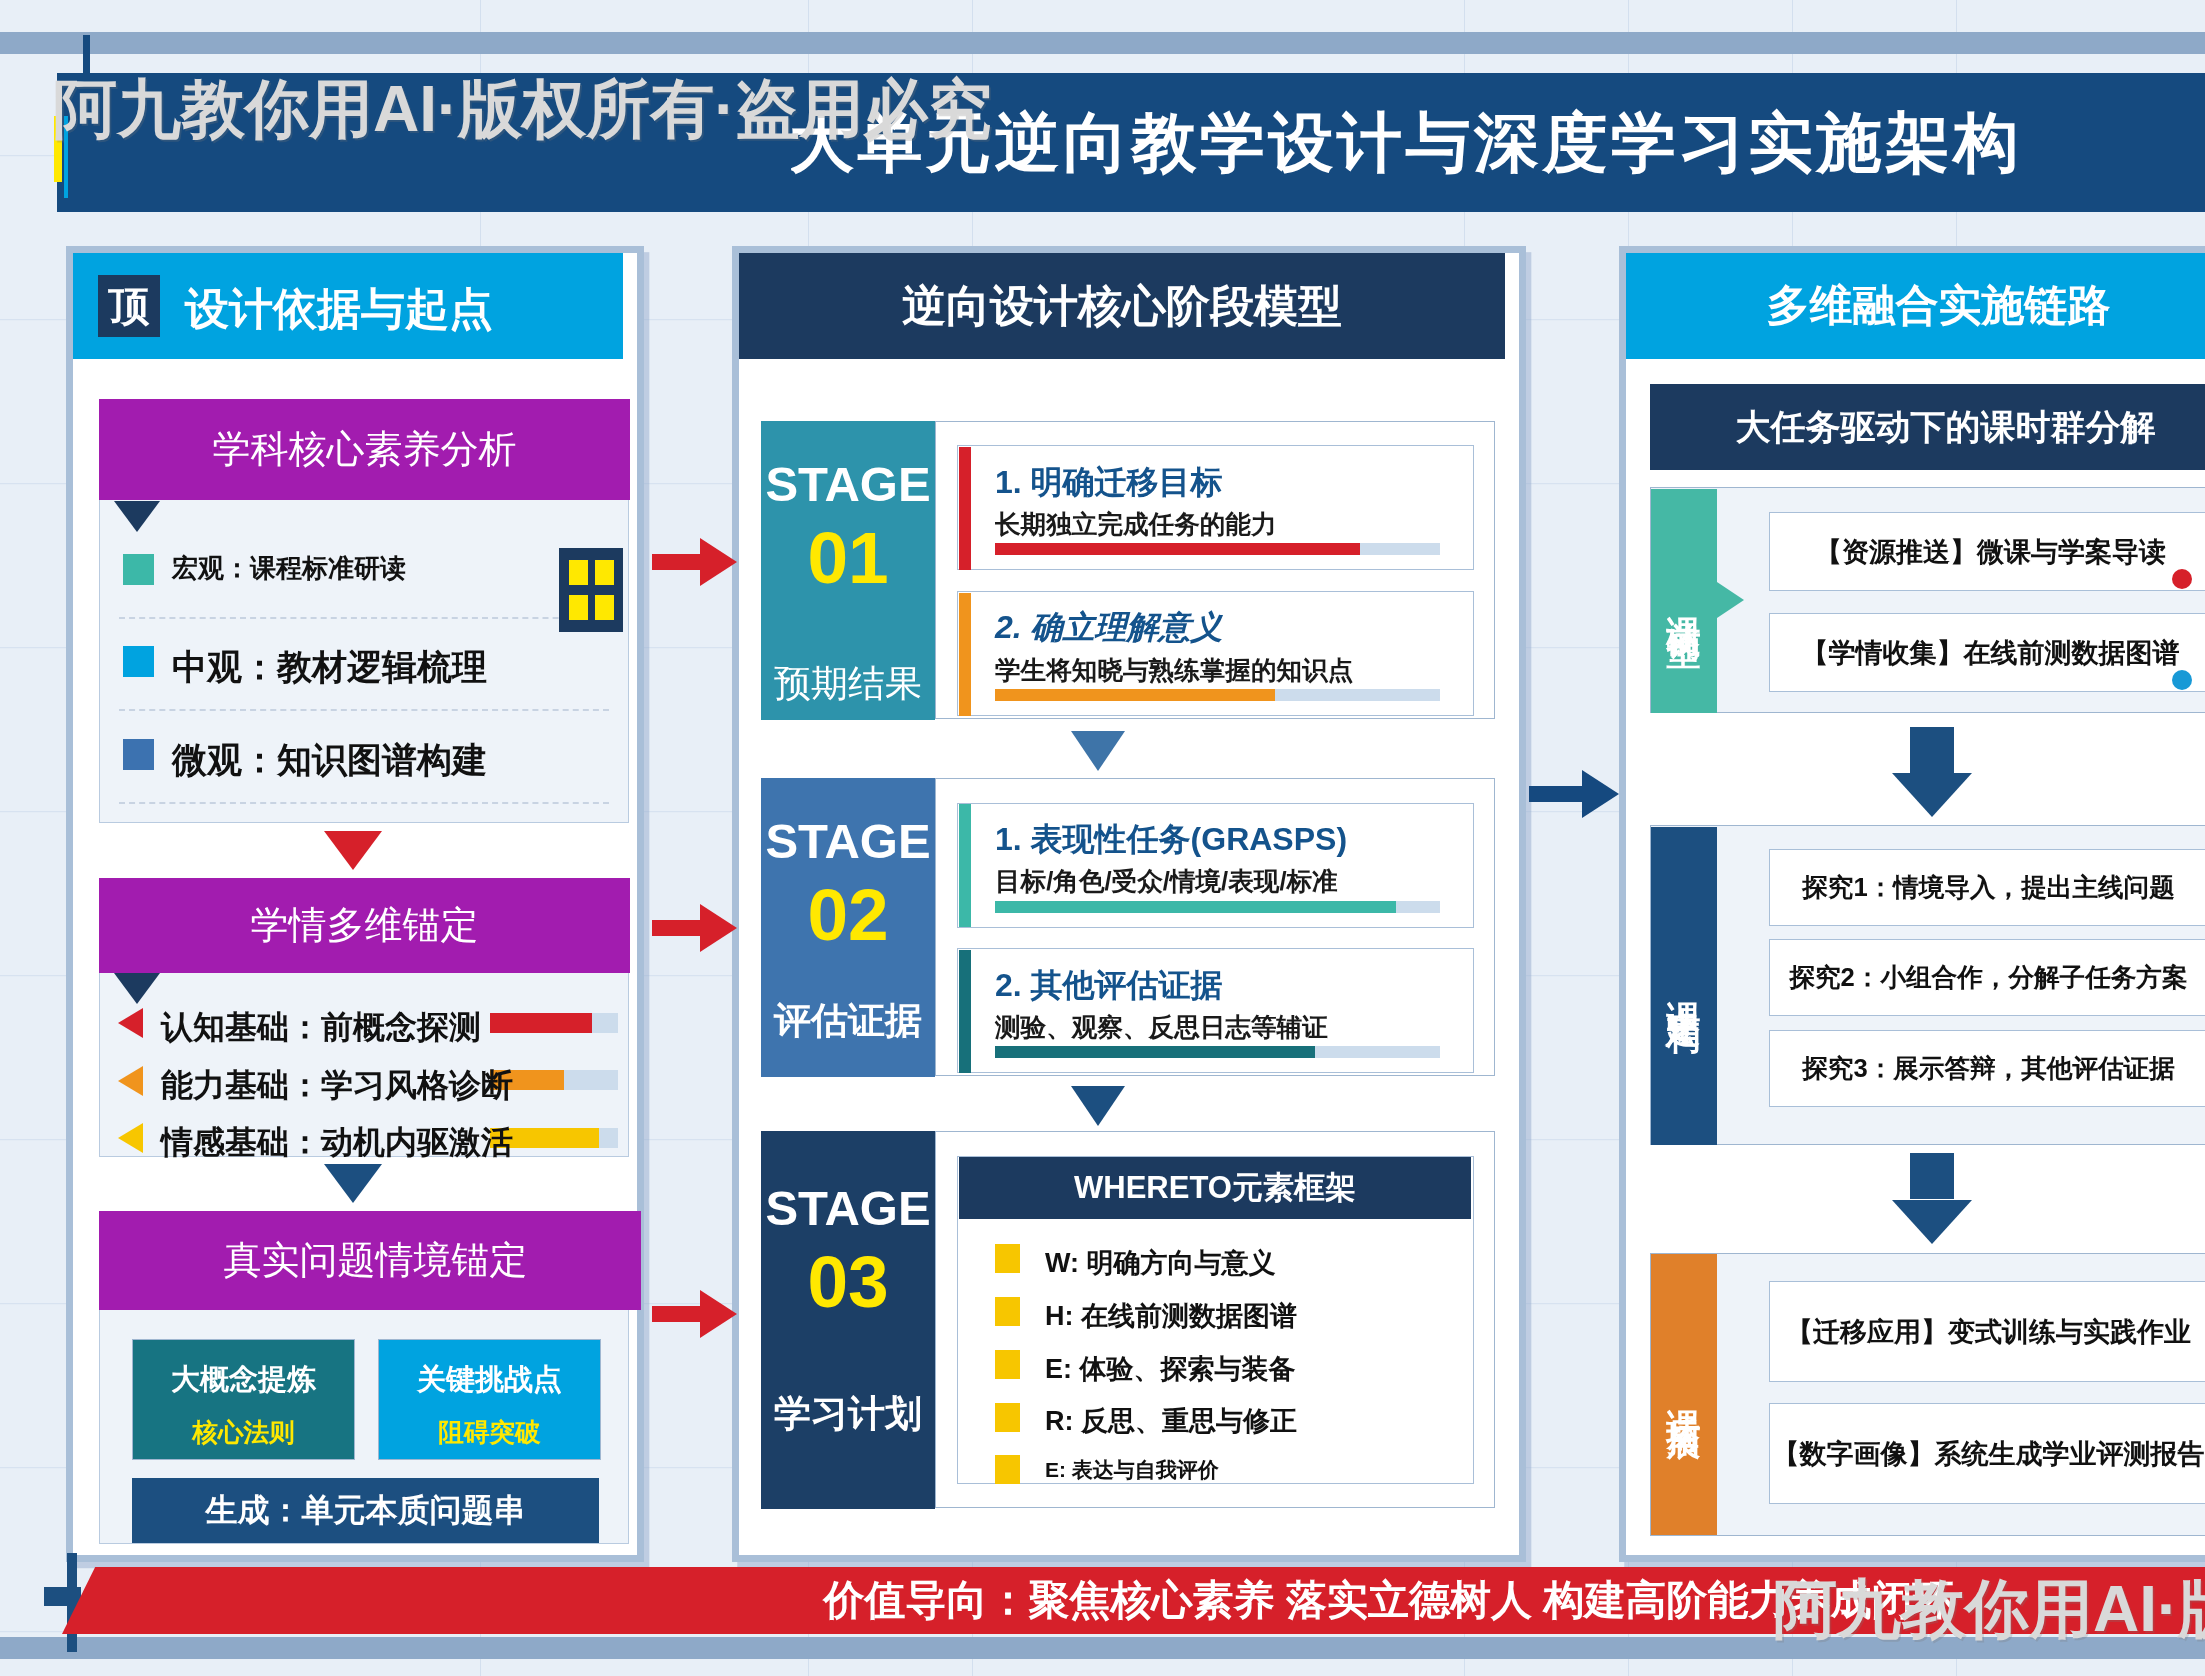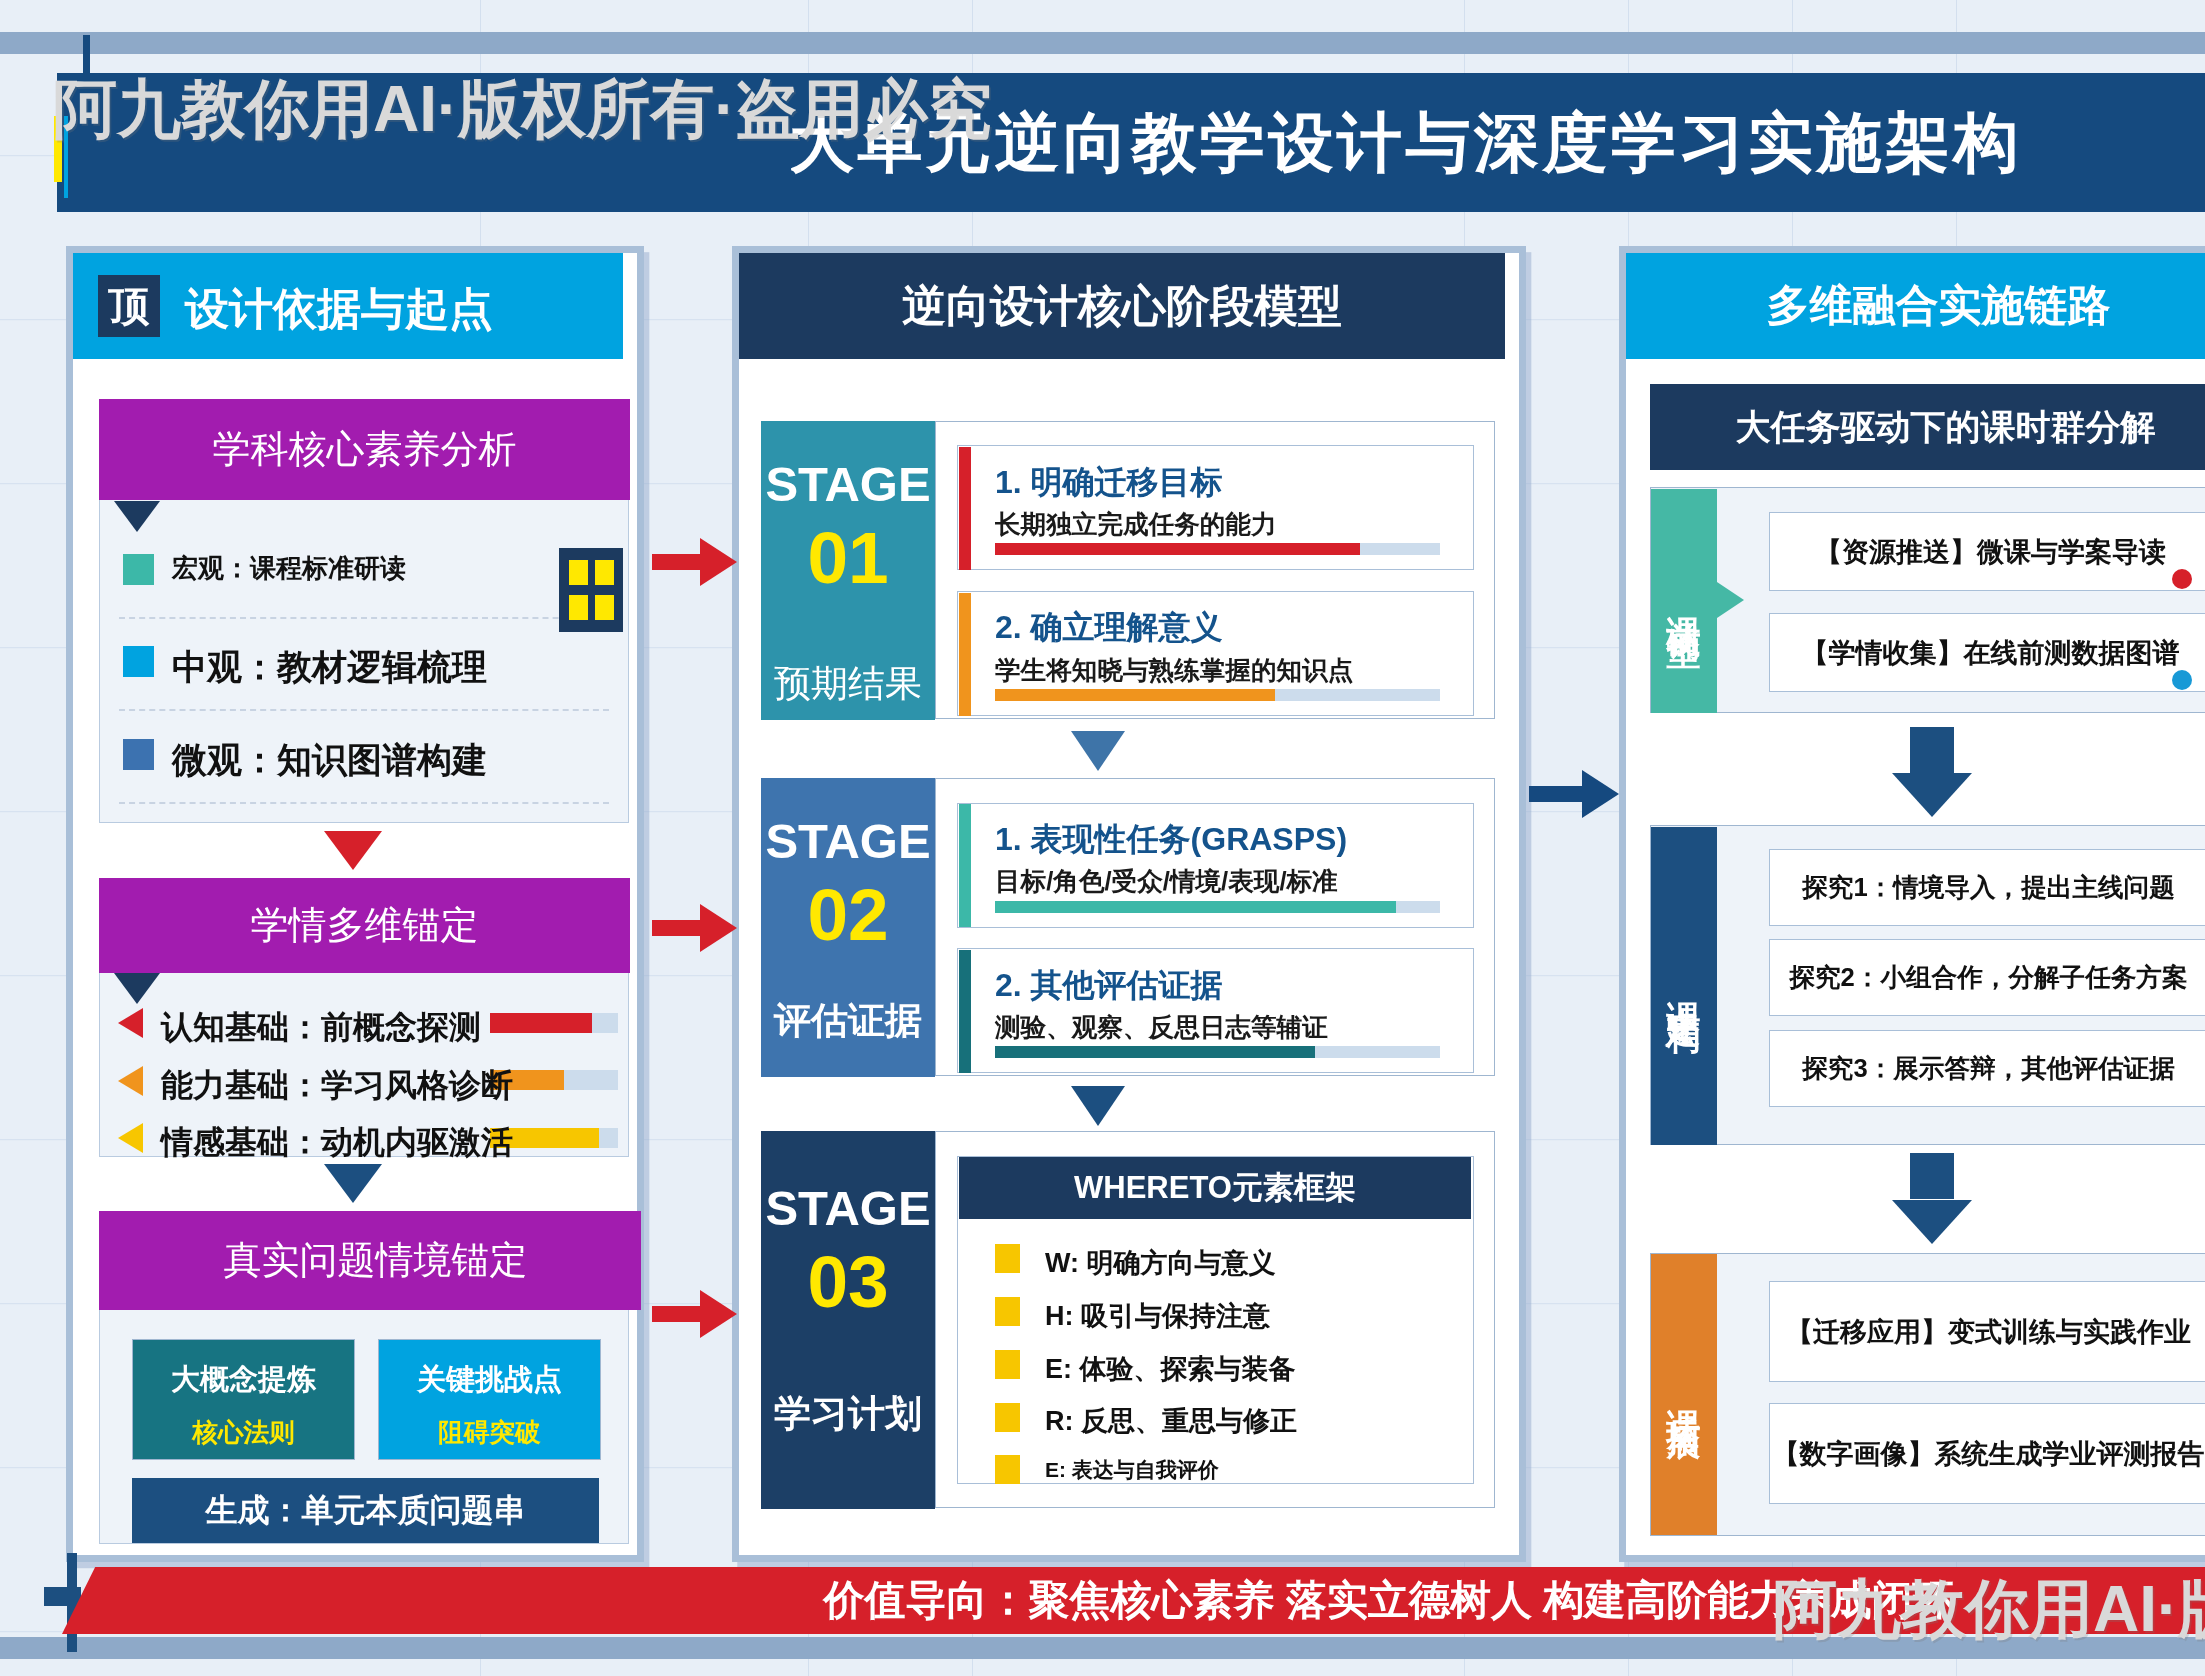--- a/index.html
+++ b/index.html
@@ -153,21 +153,21 @@
 </div>
 <div class="abs whitecard" style="left:957px;top:445px;width:515px;height:123px;"></div>
 <div class="abs" style="left:959px;top:447px;width:12.3px;height:123px;background:#d6202a;z-index:14;"></div>
 <div class="abs stagecard-title" style="left:995px;top:461px;font-size:32px;">1. 明确迁移目标</div>
 <div class="abs stagecard-sub" style="left:995px;top:507px;font-size:25.6px;">长期独立完成任务的能力</div>
 <div class="abs track" style="left:995px;top:543px;width:445px;height:11.5px;">
     <div class="fill" style="background: rgb(214, 32, 42); width: 82%;"></div>
   </div>
 <div class="abs whitecard" style="left:957px;top:591px;width:515px;height:123px;"></div>
 <div class="abs" style="left:959px;top:593px;width:12.3px;height:123px;background:#f0941d;z-index:14;"></div>
-<div class="abs stagecard-title" style="left:995px;top:606px;font-size:32px;">2. 确立理解意义</div>
+<div class="abs stagecard-title" style="left:995px;top:606px;font-size:32px;font-style:italic;">2. 确立理解意义</div>
 <div class="abs stagecard-sub" style="left:995px;top:653px;font-size:25.6px;">学生将知晓与熟练掌握的知识点</div>
 <div class="abs track" style="left:995px;top:689px;width:445px;height:11.5px;">
     <div class="fill" style="background: rgb(240, 148, 29); width: 63%;"></div>
   </div>
 
 <div class="abs downarrow" style="left:1071px;top:731px;border-left:27px solid transparent;border-right:27px solid transparent;border-top:40px solid #3e74a8;"></div>
 
 <div class="abs" style="left:935px;top:778px;width:558px;height:296px;background:#fff;border:1.8px solid #9fb6d0;z-index:12;"></div>
 <div class="abs lvlbox" style="left:761px;top:778px;width:174px;height:299px;background:#3e74ae;">
   <div style="font-size:49px;font-weight:bold;margin-top:35px;">STAGE</div>
@@ -197,21 +197,21 @@
   <div class="yellowtxt" style="font-size:73px;font-weight:bold;margin-top:4.4px;">03</div>
   <div style="font-size:37px;font-weight:bold;margin-top:66px;">学习计划</div>
 </div>
 <div class="abs whitecard" style="left:957px;top:1156px;width:515px;height:326px;"></div>
 <div class="abs ctr" style="left:959px;top:1157px;width:512px;height:62px;background:#1c3a5f;color:#fff;font-size:31px;font-weight:bold;z-index:14;">
     <span>WHERETO元素框架</span>
   </div>
 <div class="abs sqbullet" style="left:995px;top:1244px;width:25px;height:29px;background:#f7c600;"></div>
 <div class="abs rowtext" style="left:1045px;top:1245px;font-size:27px;">W: 明确方向与意义</div>
 <div class="abs sqbullet" style="left:995px;top:1297px;width:25px;height:29px;background:#f7c600;"></div>
-<div class="abs rowtext" style="left:1045px;top:1298px;font-size:27px;">H: 吸引与保持注意</div>
+<div class="abs rowtext" style="left:1045px;top:1298px;font-size:27px;">H: 在线前测数据图谱</div>
 <div class="abs sqbullet" style="left:995px;top:1350px;width:25px;height:29px;background:#f7c600;"></div>
 <div class="abs rowtext" style="left:1045px;top:1351px;font-size:27px;">E: 体验、探索与装备</div>
 <div class="abs sqbullet" style="left:995px;top:1403px;width:25px;height:29px;background:#f7c600;"></div>
 <div class="abs rowtext" style="left:1045px;top:1403px;font-size:27px;">R: 反思、重思与修正</div>
 <div class="abs sqbullet" style="left:995px;top:1455px;width:25px;height:29px;background:#f7c600;"></div>
 <div class="abs rowtext" style="left:1045px;top:1456px;font-size:21px;">E: 表达与自我评价</div>
 
 <div class="abs" style="left:1529px;top:786px;width:53px;height:16px;background:#15497f;z-index:20;"></div>
 <div class="abs" style="left:1582px;top:770px;width:0;height:0;border-top:24px solid transparent;border-bottom:24px solid transparent;border-left:37px solid #15497f;z-index:20;"></div>
 

